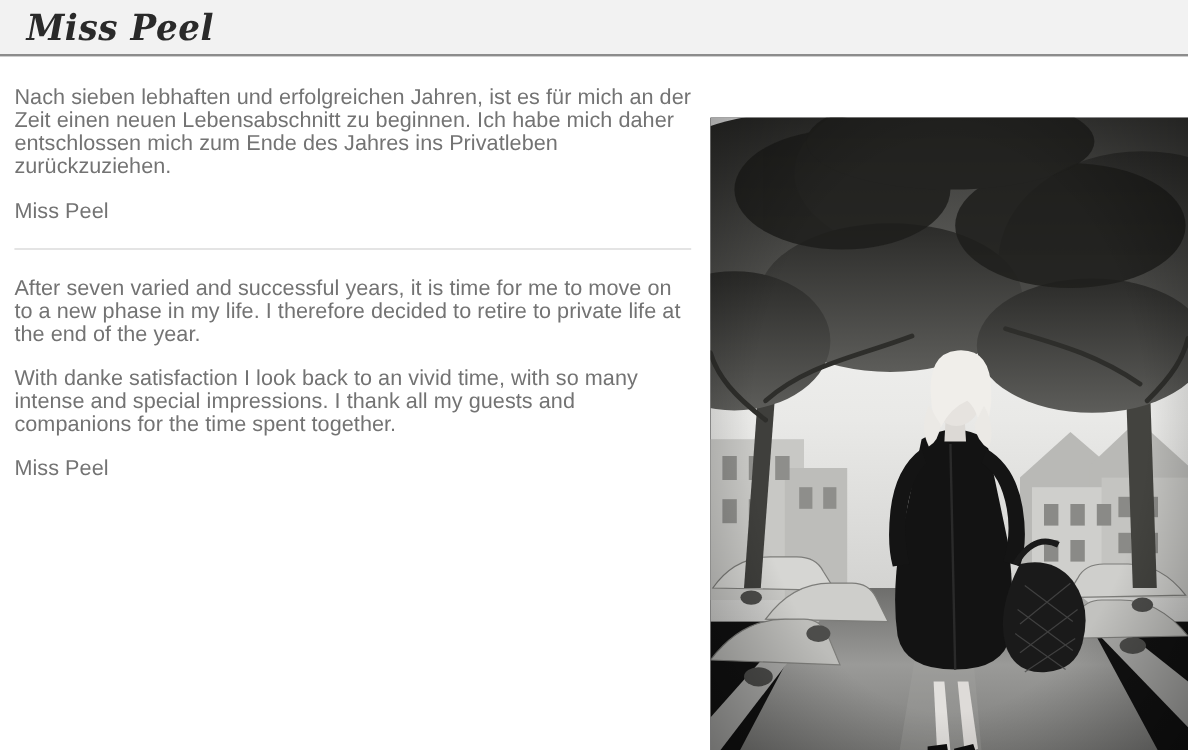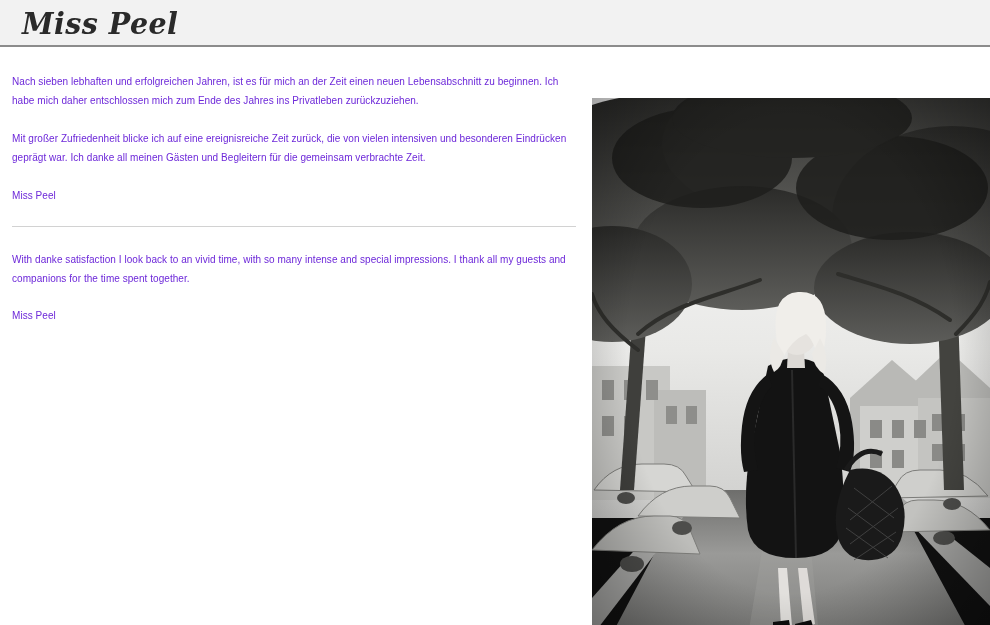--- a/index.html
+++ b/index.html
@@ -48,23 +48,23 @@
   }
 
   .content-col {
     position: absolute;
     left: 12px;
     top: 25px;
     width: 564px;
   }
 
   .para {
-    font-size: 10px;
+    font-size: 18px;
     line-height: 19px;
-    color: #6d28d9;
+    color: #737373;
     margin: 0 0 19px 0;
     letter-spacing: 0.05px;
   }
   .para.signature {
     margin-bottom: 0;
   }
 
   .divider {
     border: 0;
     border-top: 1px solid #d2d2d2;
@@ -96,27 +96,27 @@
 <header class="site-header">
   <div class="brand">Miss Peel</div>
 </header>
 
 <main class="page">
 
   <div class="content-col">
 
     <section class="section-de">
       <p class="para">Nach sieben lebhaften und erfolgreichen Jahren, ist es für mich an der Zeit einen neuen Lebensabschnitt zu beginnen. Ich habe mich daher entschlossen mich zum Ende des Jahres ins Privatleben zurückzuziehen.</p>
-      <p class="para">Mit großer Zufriedenheit blicke ich auf eine ereignisreiche Zeit zurück, die von vielen intensiven und besonderen Eindrücken geprägt war. Ich danke all meinen Gästen und Begleitern für die gemeinsam verbrachte Zeit.</p>
       <p class="para signature">Miss Peel</p>
     </section>
 
     <hr class="divider">
 
     <section class="section-en">
+      <p class="para">After seven varied and successful years, it is time for me to move on to a new phase in my life. I therefore decided to retire to private life at the end of the year.</p>
       <p class="para">With danke satisfaction I look back to an vivid time, with so many intense and special impressions. I thank all my guests and companions for the time spent together.</p>
       <p class="para signature">Miss Peel</p>
     </section>
 
   </div>
 
   <figure class="photo" style="margin:0;">
     <svg width="398" height="574" viewBox="0 0 398 574" role="img" aria-label="street photo">
       <defs>
         <linearGradient id="skyGrad" x1="0" y1="0" x2="0" y2="1">

